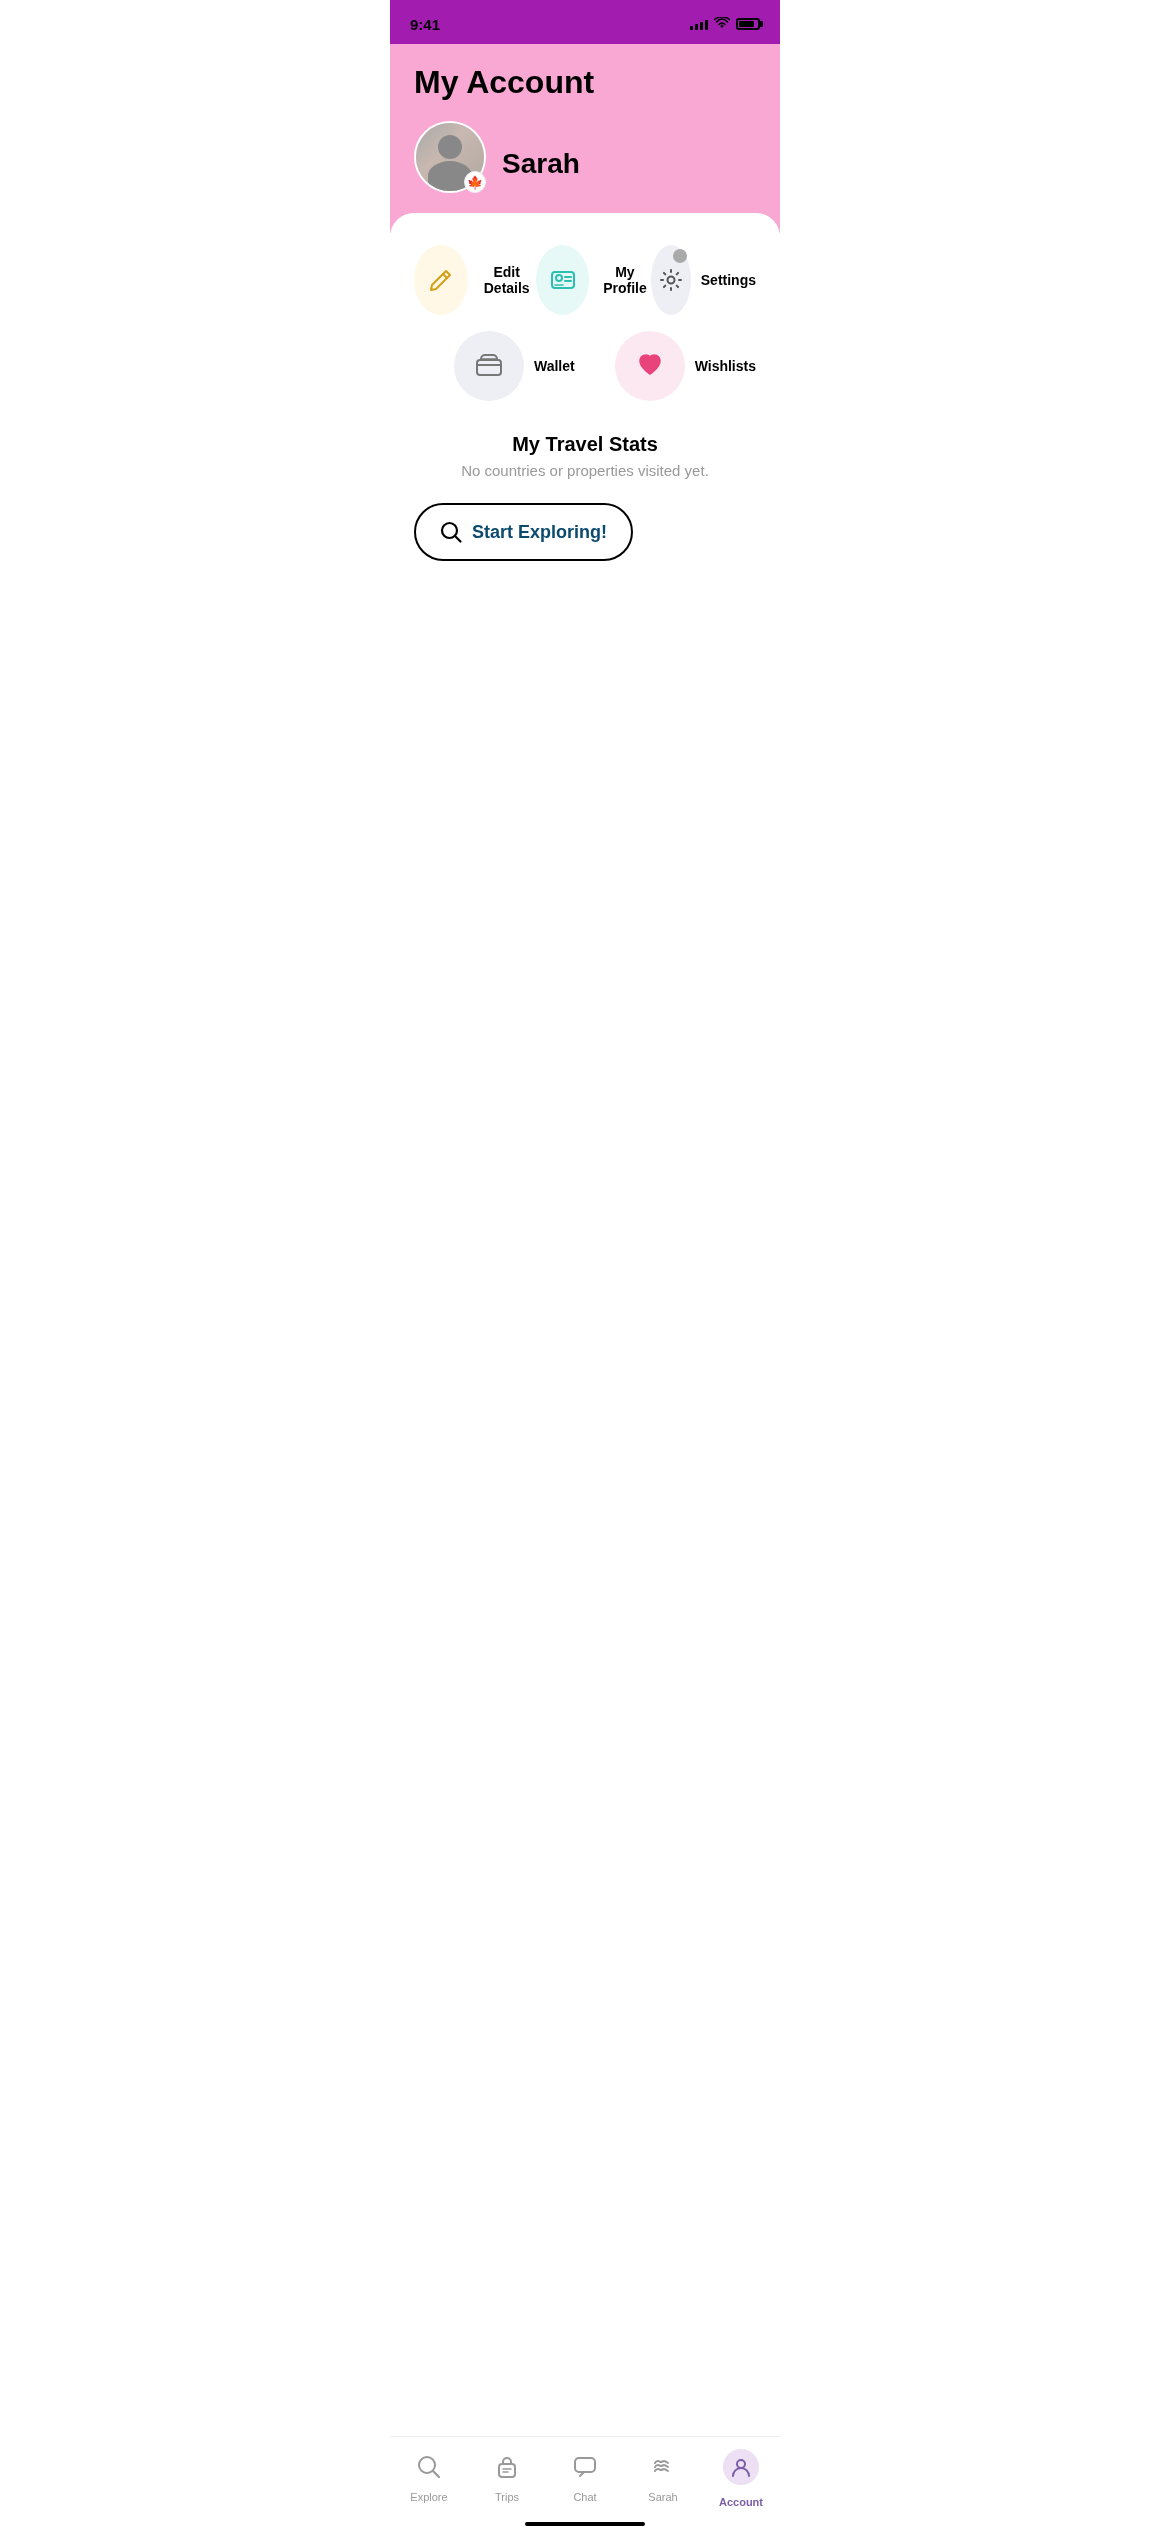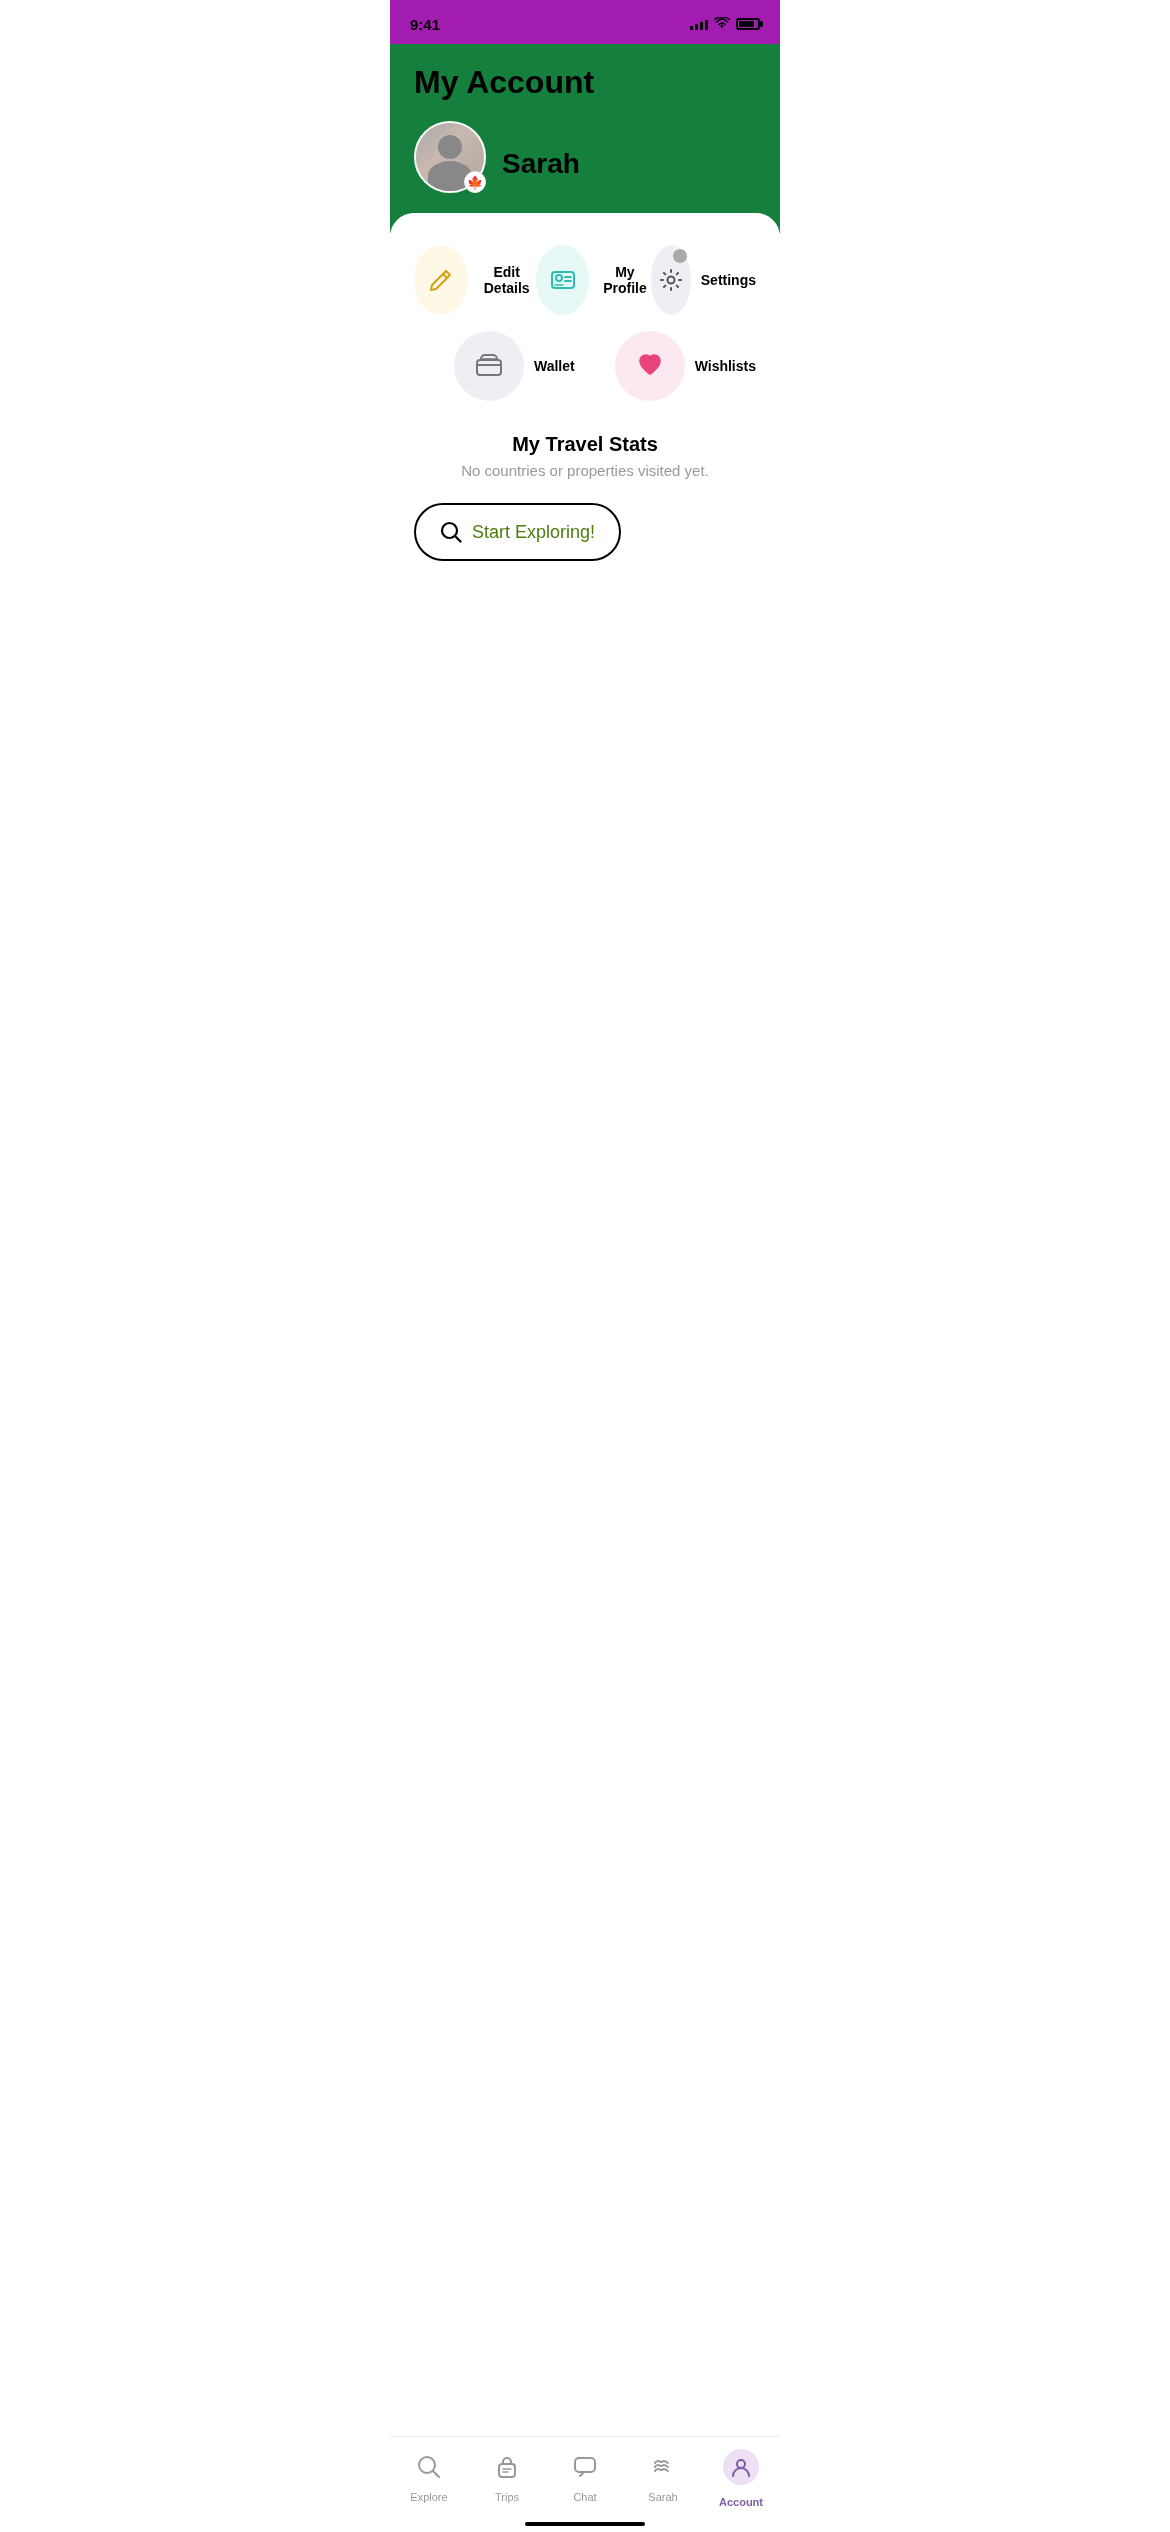--- a/index.html
+++ b/index.html
@@ -77,21 +77,21 @@
     }
 
     .battery-fill {
       width: 85%;
       height: 100%;
       background: #000;
       border-radius: 1px;
     }
 
     .header {
-      background: #15803d;
+      background: #f9a8d4;
       padding: 20px 24px 40px;
     }
 
     .page-title {
       font-size: 32px;
       font-weight: 700;
       color: #000;
       margin-bottom: 20px;
     }
 
@@ -278,22 +278,22 @@
       border-radius: 30px;
       padding: 16px 24px;
       background: #fff;
       cursor: pointer;
       width: fit-content;
       margin-top: 24px;
     }
 
     .explore-button-label {
       font-size: 18px;
-      font-weight: 400;
-      color: #4d7c0f;
+      font-weight: 700;
+      color: #0c4a6e;
     }
 
     .bottom-nav {
       position: fixed;
       bottom: 0;
       left: 50%;
       transform: translateX(-50%);
       width: 390px;
       background: #fff;
       border-top: 1px solid #eee;

